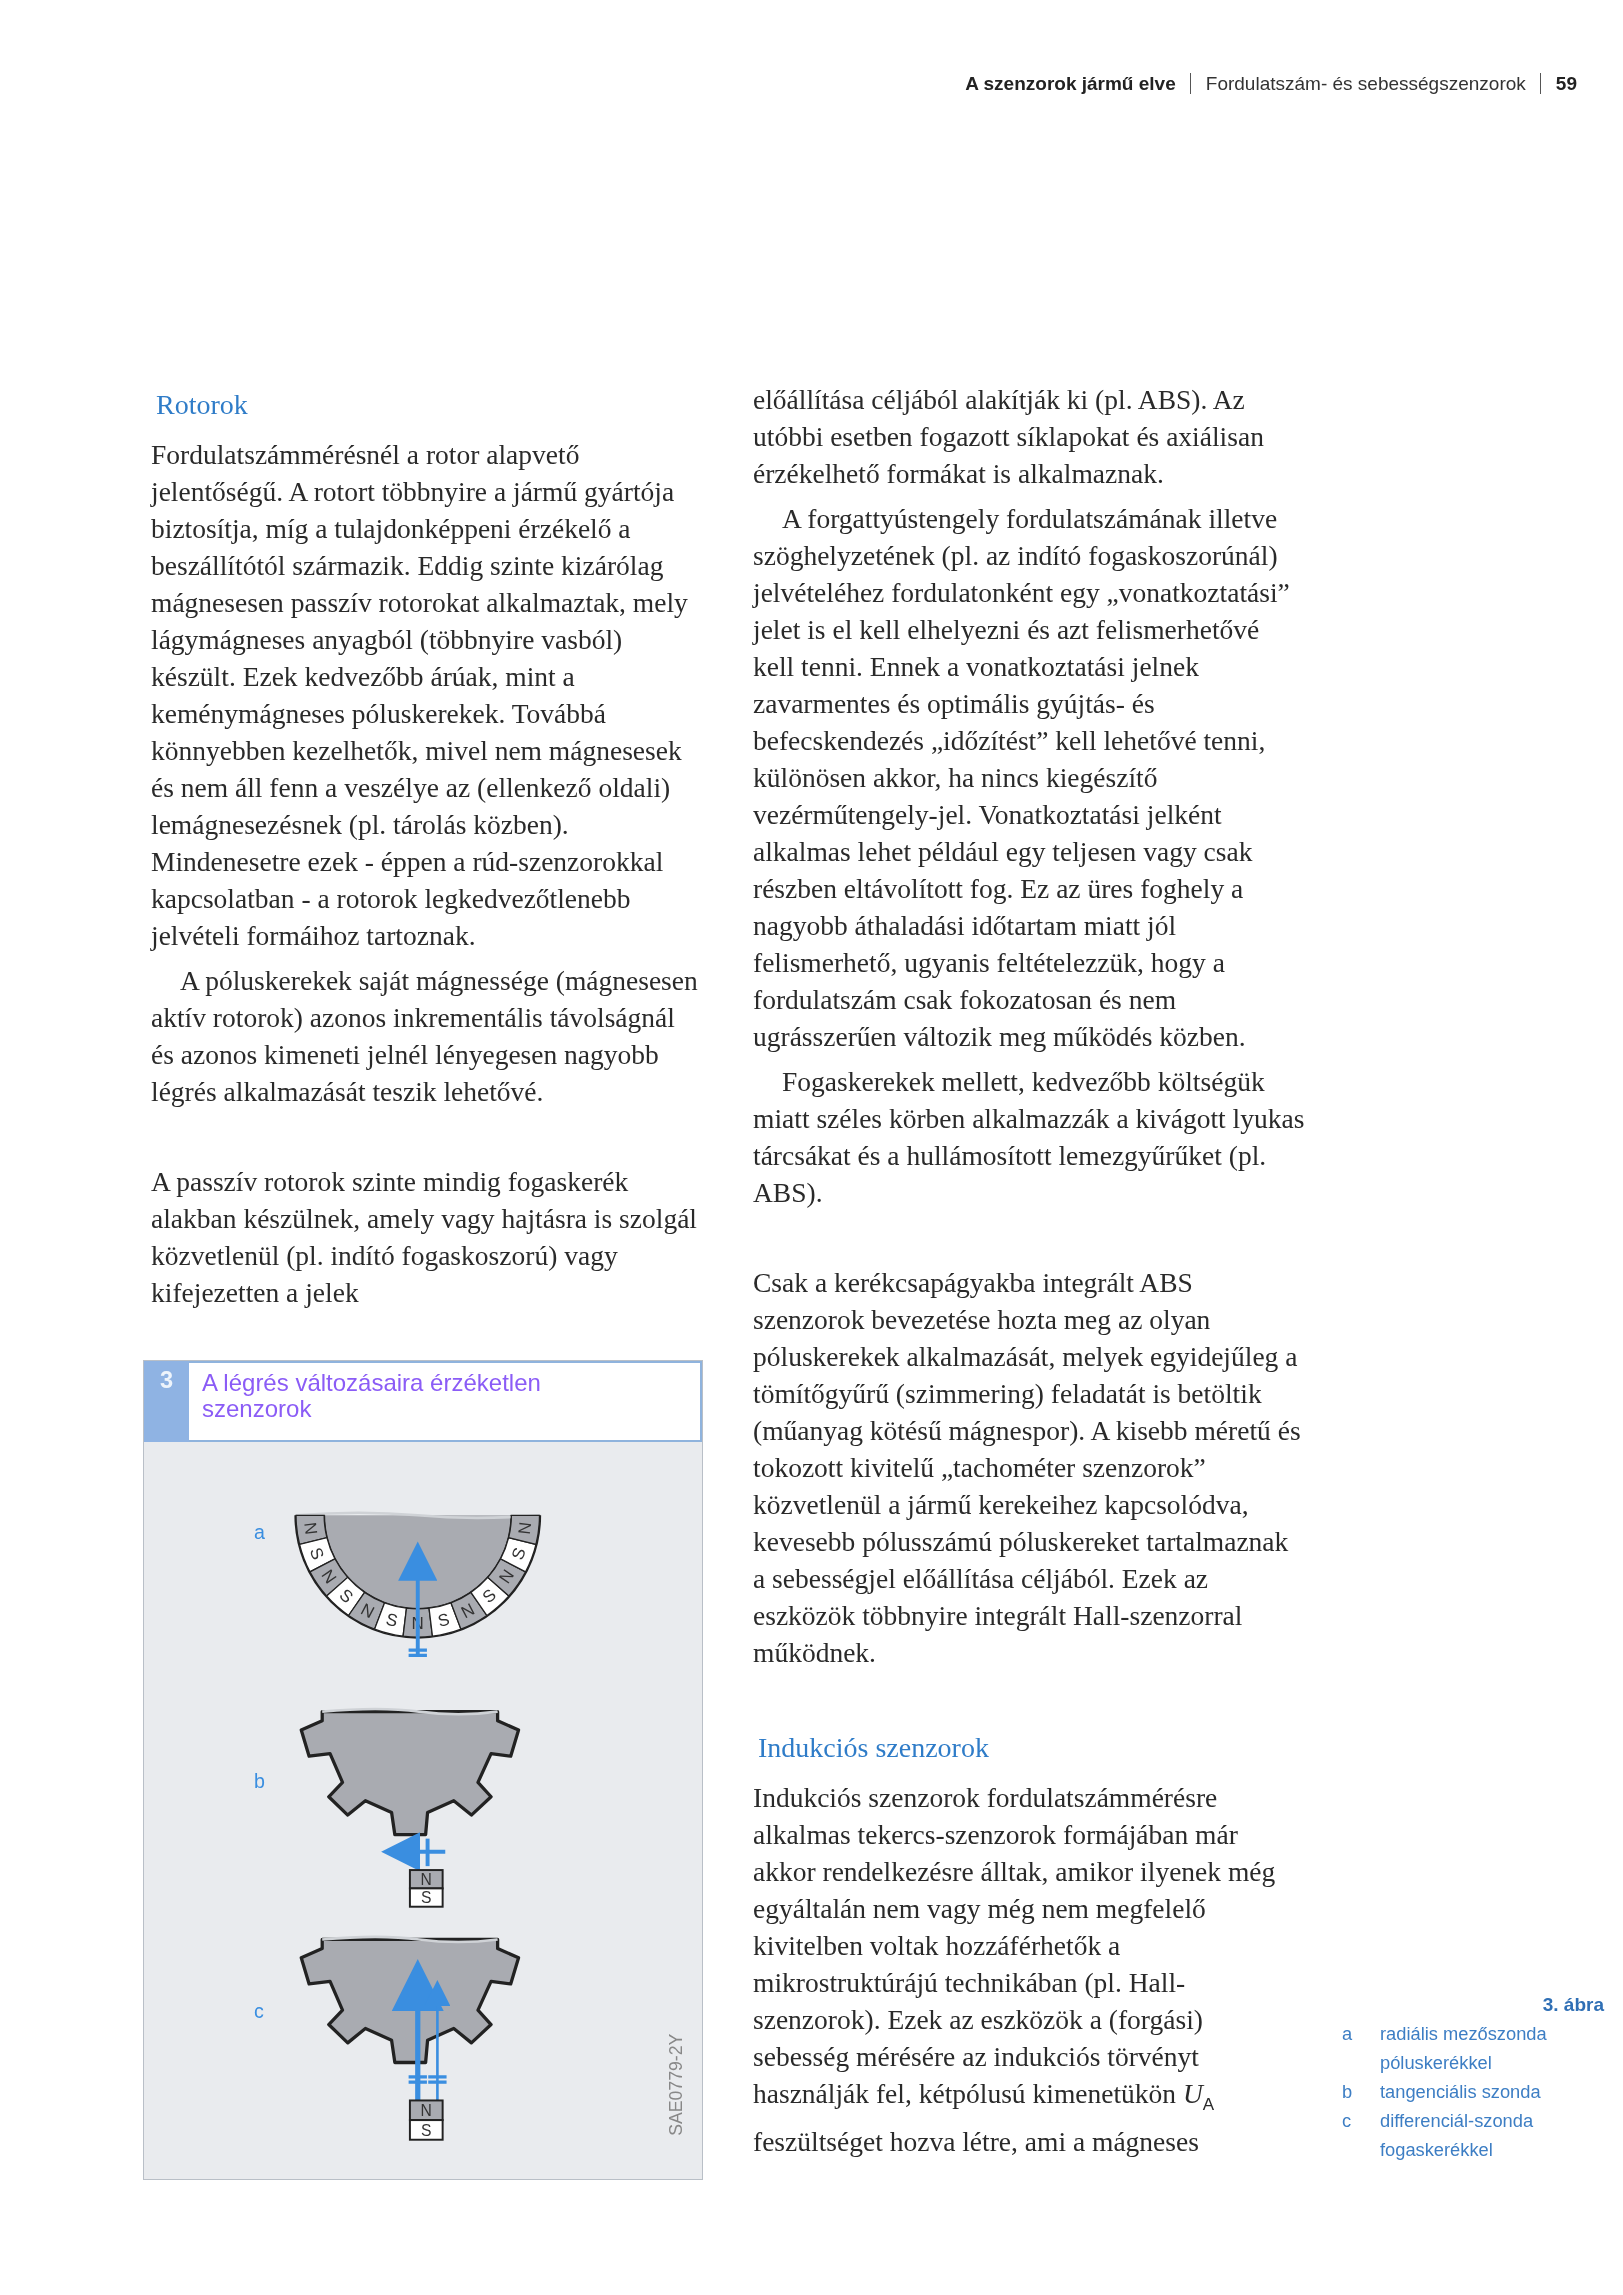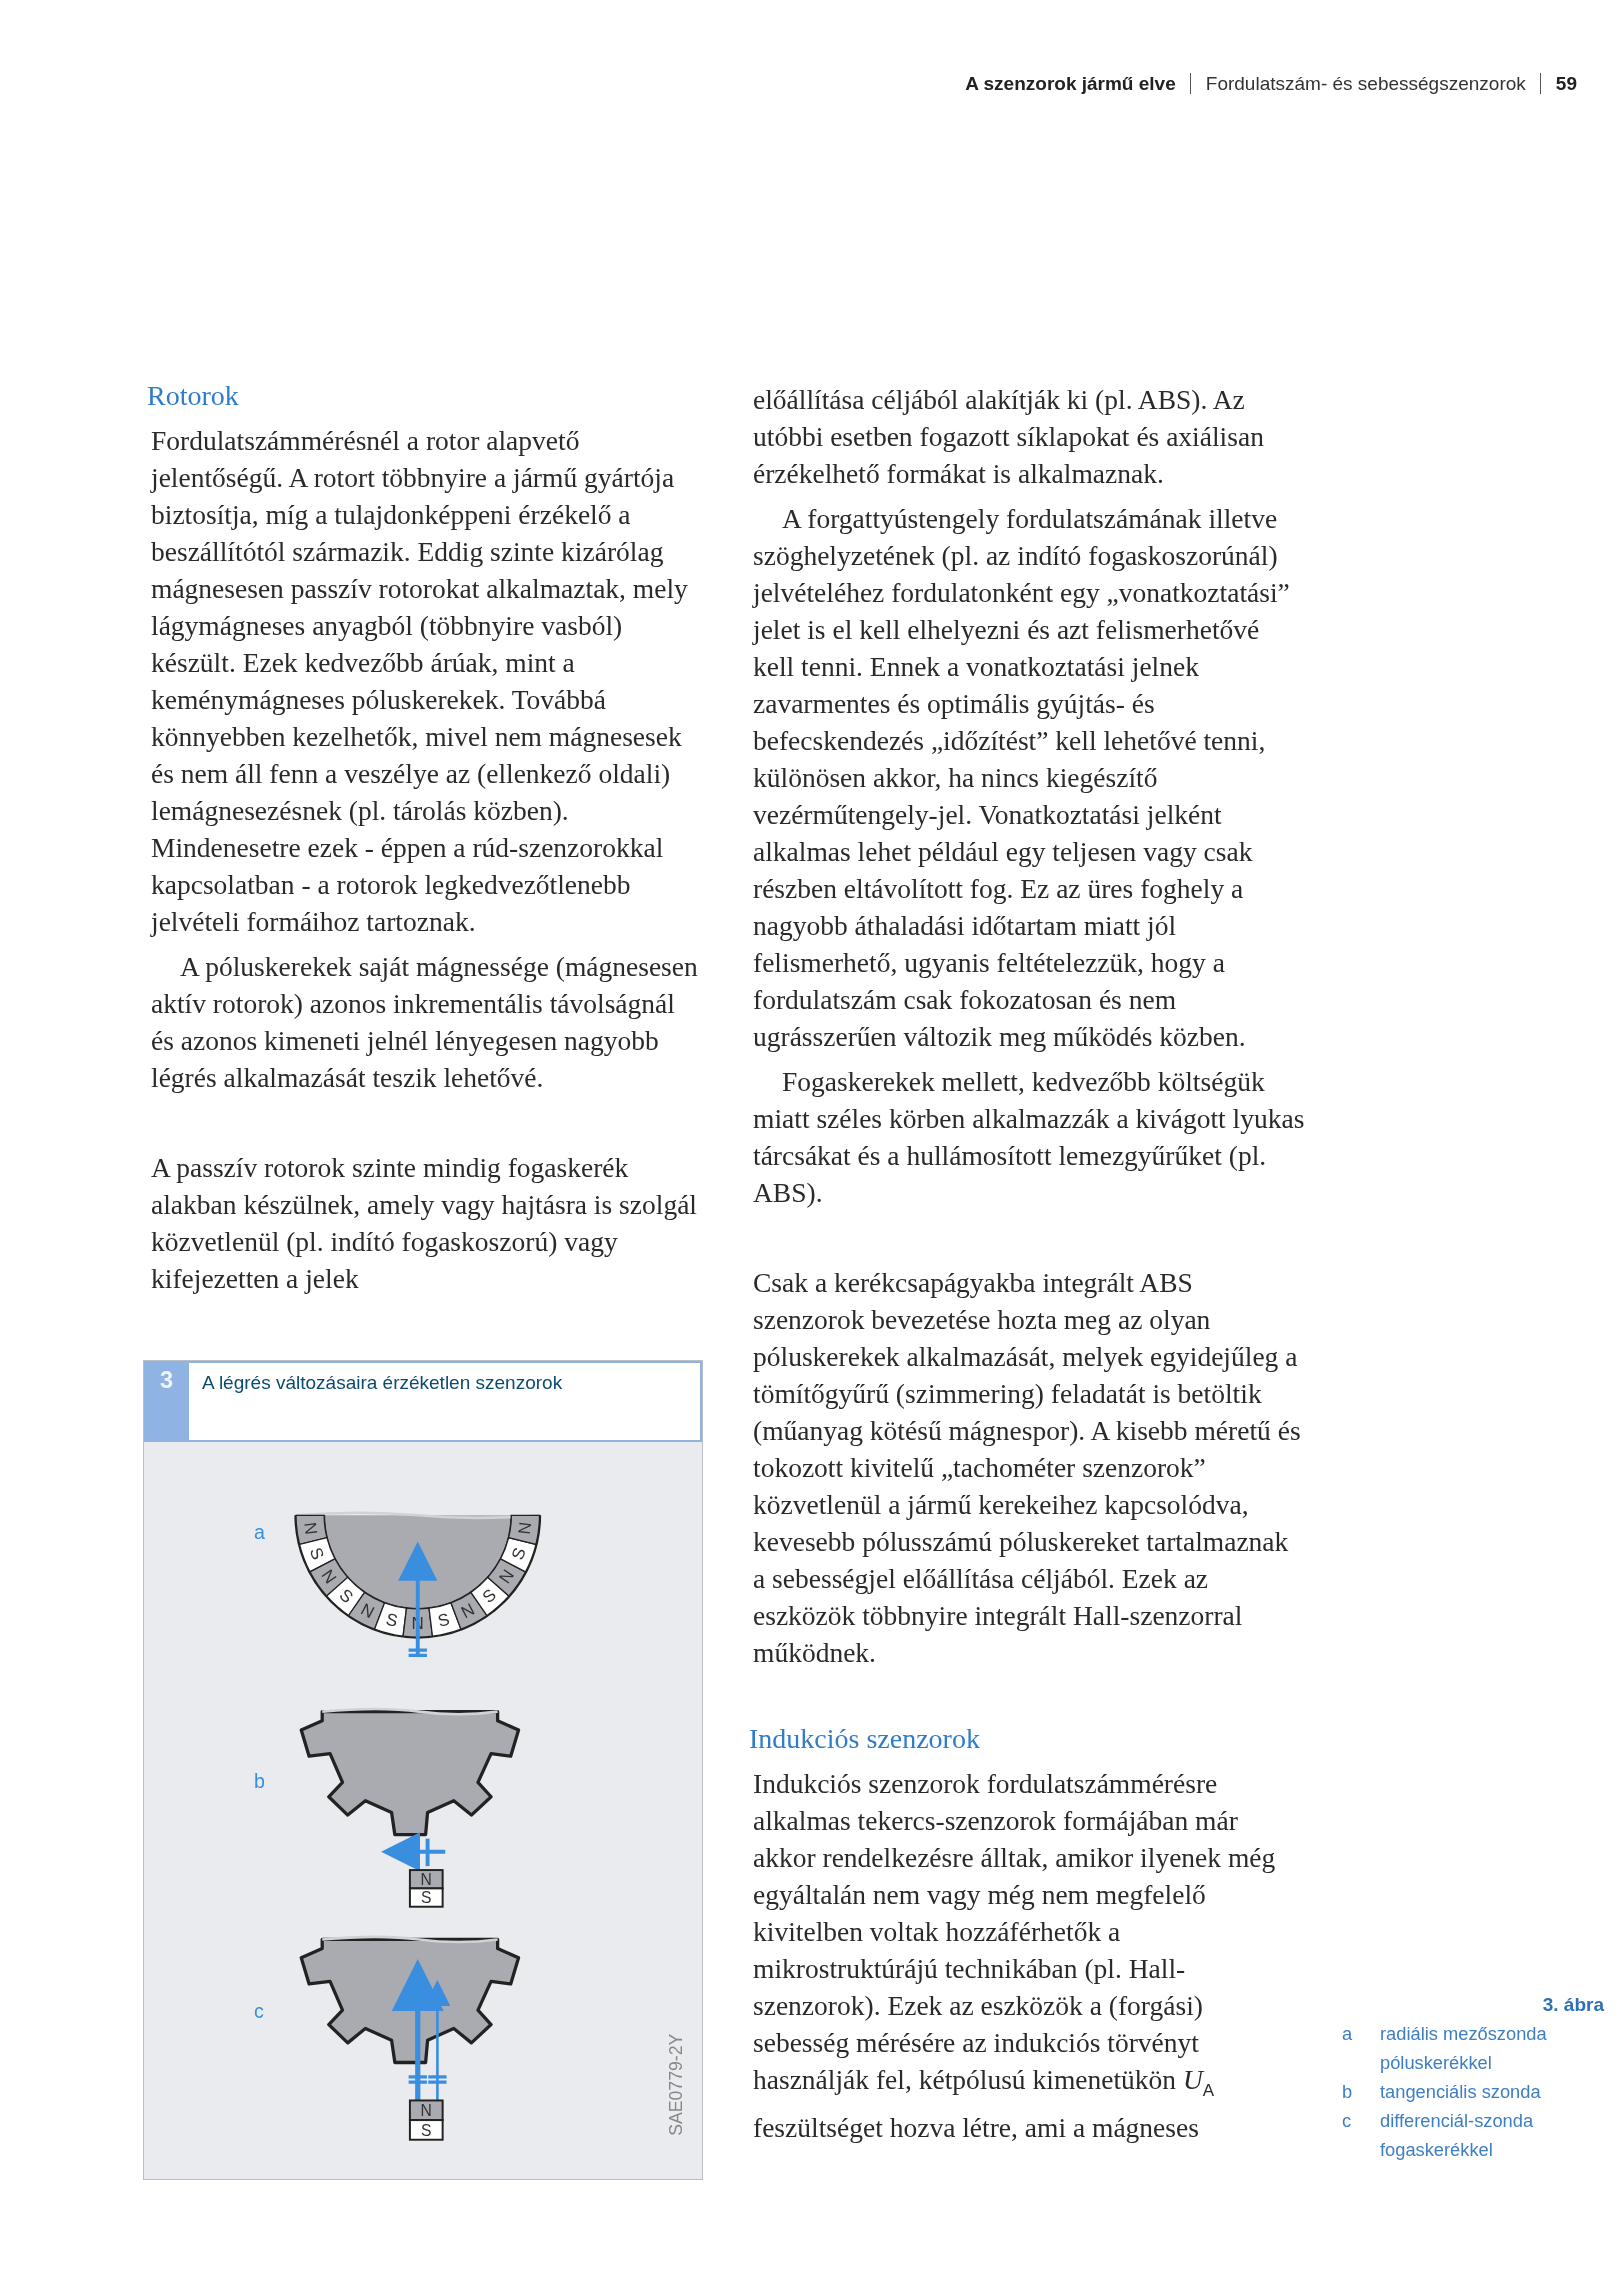--- a/index.html
+++ b/index.html
@@ -6,25 +6,25 @@
   body { width:1623px; height:2295px; position:relative; overflow:hidden; color:#2b2b2b; }
   .running-head { position:absolute; top:73px; right:46px; font-family:"Liberation Sans", sans-serif; font-size:19px; color:#333; white-space:nowrap; }
   .running-head .bold { font-weight:bold; color:#222; }
   .running-head .sep { display:inline-block; width:1.3px; height:21px; background:#555; vertical-align:-3.9px; margin:0 14.4px; }
   .col { position:absolute; width:569px; font-family:"Liberation Serif", serif; font-size:27.5px; line-height:37px; color:#2a2a2a; }
   .col p { margin:8px; }
   .col .indent { text-indent:29px; }
   .col .gap { height:37px; }
   .left { left:143px; top:373px; }
   .right { left:745px; top:373px; }
-  h2.section { margin:4px; font-family:"Liberation Serif", serif; font-weight:normal; font-size:28px; line-height:37px; color:#2f7cc8; }
+  h2.section { margin:13px; font-family:"Liberation Serif", serif; font-weight:normal; font-size:28px; line-height:37px; color:#2f7cc8; }
   .figure { position:absolute; left:143px; top:1360px; width:558px; height:818px; border:1.3px solid #b9bfc7; background:#e9ebee; }
   .fig-head { position:absolute; left:0; top:0; right:0; height:79px; background:#fff; border-bottom:2.6px solid #8fb3dd; }
   .fig-num { position:absolute; left:0; top:0; width:45px; height:81px; background:#8fb3e3; color:#eef4fb; font-family:"Liberation Sans", sans-serif; font-weight:bold; font-size:23.6px; text-align:center; line-height:39px; }
-  .fig-title { position:absolute; left:58px; top:9.2px; width:419px; font-family:"Liberation Sans", sans-serif; font-size:19px; line-height:26px; color:#0c4a6e; }
+  .fig-title { position:absolute; left:58px; top:9.2px; width:419px; font-family:"Liberation Sans", sans-serif; font-size:24px; line-height:26px; color:#8b5cf6; }
   .fig-frame-top { position:absolute; left:45px; top:0; right:0; height:2px; background:#8fb3dd; }
   .fig-frame-right { position:absolute; right:0; top:0; width:2px; height:81px; background:#8fb3dd; }
   .fig-body { position:absolute; left:0; top:81px; right:0; bottom:0; }
   .fig-svg { position:absolute; left:0; top:0; }
   .caption { position:absolute; left:1342px; top:1990px; width:262px; font-family:"Liberation Sans", sans-serif; font-size:18.3px; line-height:29px; color:#3d7ec4; }
   .caption .cap-title { font-weight:bold; color:#2f6fb5; font-size:19px;text-align:right; }
   .caption .cap-row { display:flex; }
   .caption .cap-key { width:38px; flex:none; }
   .caption .cap-text { flex:1; }
 </style>

